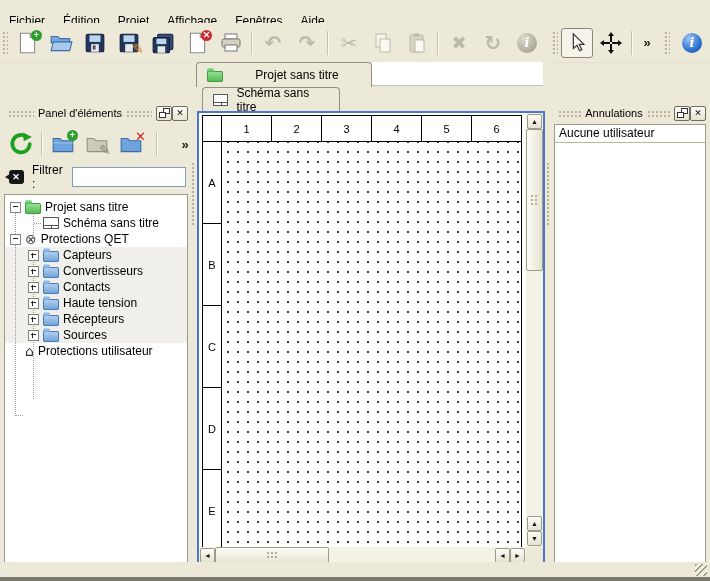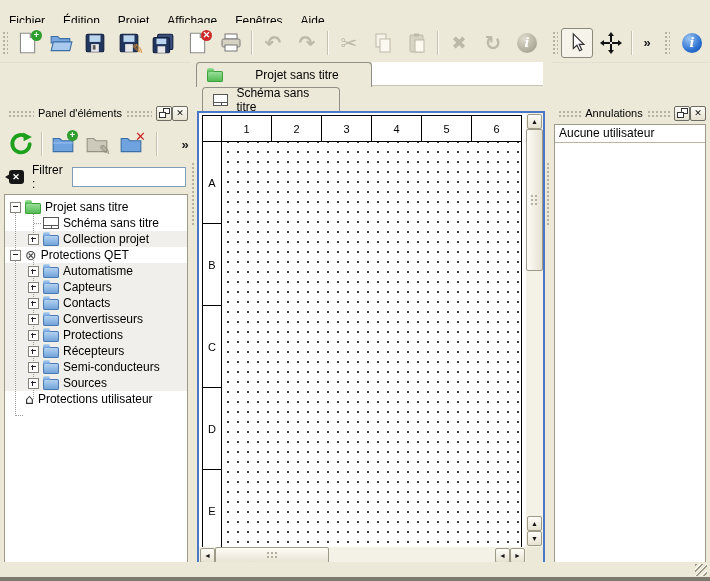--- a/index.html
+++ b/index.html
@@ -352,118 +352,88 @@
           </div>
 
           <div class="trow" data-depth="1" data-exp="none" data-shaded="false" data-icon="schema">
             <span class="exp"></span>
 
             <span class="ti schema schico"></span>
 
             <span class="tlabel">Schéma sans titre</span>
           </div>
 
+
+          <div class="trow" data-depth="0" data-exp="minus" data-shaded="false" data-icon="qet">
+            <span class="exp">
+              <i class="h"></i>
+            </span>
+
+            <span class="ti qet gly">⊗</span>
+
+            <span class="tlabel">Protections QET</span>
+          </div>
+
+
           <div class="trow" data-depth="1" data-exp="plus" data-shaded="true" data-icon="folder">
             <span class="exp">
               <i class="h"></i>
               <i class="v"></i>
             </span>
 
             <span class="ti folder fico blue"></span>
 
-            <span class="tlabel">Collection projet</span>
-          </div>
-
-          <div class="trow" data-depth="0" data-exp="minus" data-shaded="false" data-icon="qet">
-            <span class="exp">
-              <i class="h"></i>
-            </span>
-
-            <span class="ti qet gly">⊗</span>
-
-            <span class="tlabel">Protections QET</span>
+            <span class="tlabel">Capteurs</span>
           </div>
 
           <div class="trow" data-depth="1" data-exp="plus" data-shaded="true" data-icon="folder">
             <span class="exp">
               <i class="h"></i>
               <i class="v"></i>
             </span>
 
             <span class="ti folder fico blue"></span>
 
-            <span class="tlabel">Automatisme</span>
+            <span class="tlabel">Convertisseurs</span>
           </div>
 
           <div class="trow" data-depth="1" data-exp="plus" data-shaded="true" data-icon="folder">
             <span class="exp">
               <i class="h"></i>
               <i class="v"></i>
             </span>
 
             <span class="ti folder fico blue"></span>
 
-            <span class="tlabel">Capteurs</span>
+            <span class="tlabel">Contacts</span>
           </div>
 
           <div class="trow" data-depth="1" data-exp="plus" data-shaded="true" data-icon="folder">
             <span class="exp">
               <i class="h"></i>
               <i class="v"></i>
             </span>
 
             <span class="ti folder fico blue"></span>
 
-            <span class="tlabel">Contacts</span>
-          </div>
+            <span class="tlabel">Haute tension</span>
+          </div>
+
 
           <div class="trow" data-depth="1" data-exp="plus" data-shaded="true" data-icon="folder">
             <span class="exp">
               <i class="h"></i>
               <i class="v"></i>
             </span>
 
             <span class="ti folder fico blue"></span>
 
-            <span class="tlabel">Convertisseurs</span>
-          </div>
-
-
-          <div class="trow" data-depth="1" data-exp="plus" data-shaded="true" data-icon="folder">
-            <span class="exp">
-              <i class="h"></i>
-              <i class="v"></i>
-            </span>
-
-            <span class="ti folder fico blue"></span>
-
-            <span class="tlabel">Protections</span>
-          </div>
-
-          <div class="trow" data-depth="1" data-exp="plus" data-shaded="true" data-icon="folder">
-            <span class="exp">
-              <i class="h"></i>
-              <i class="v"></i>
-            </span>
-
-            <span class="ti folder fico blue"></span>
-
             <span class="tlabel">Récepteurs</span>
           </div>
 
-          <div class="trow" data-depth="1" data-exp="plus" data-shaded="true" data-icon="folder">
-            <span class="exp">
-              <i class="h"></i>
-              <i class="v"></i>
-            </span>
-
-            <span class="ti folder fico blue"></span>
-
-            <span class="tlabel">Semi-conducteurs</span>
-          </div>
 
           <div class="trow" data-depth="1" data-exp="plus" data-shaded="true" data-icon="folder">
             <span class="exp">
               <i class="h"></i>
               <i class="v"></i>
             </span>
 
             <span class="ti folder fico blue"></span>
 
             <span class="tlabel">Sources</span>

